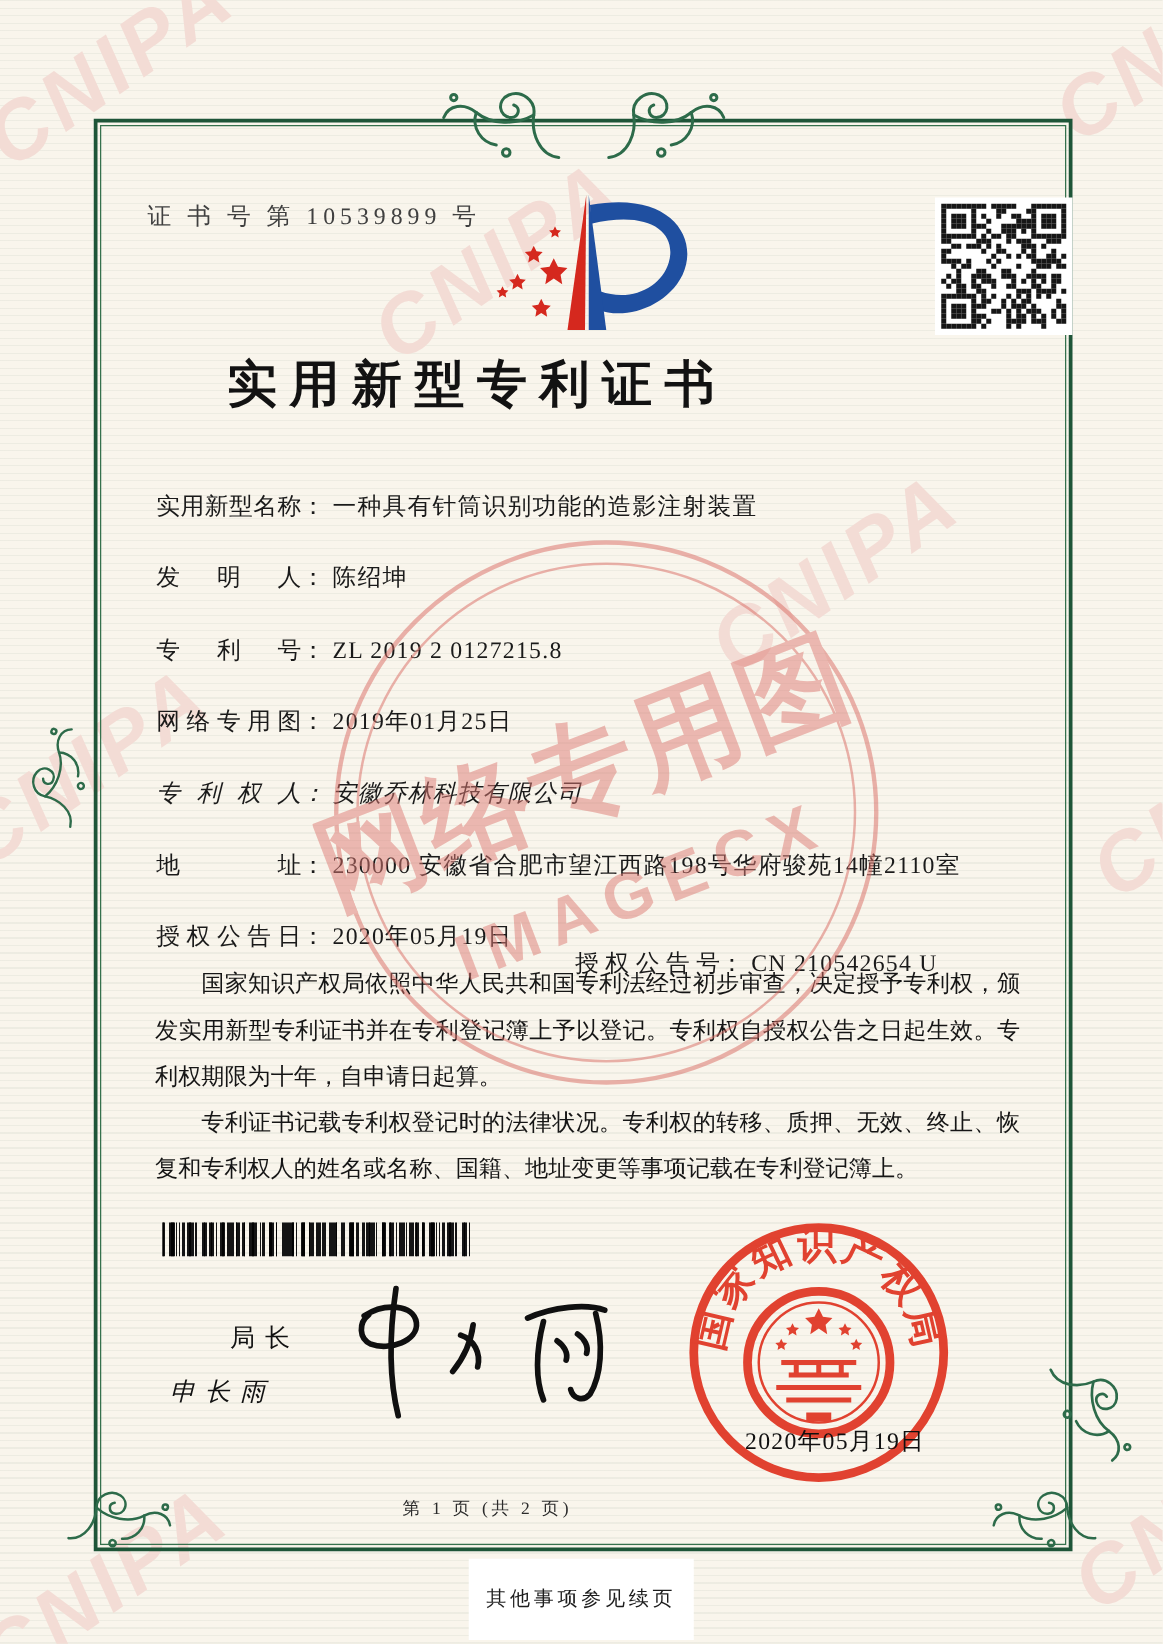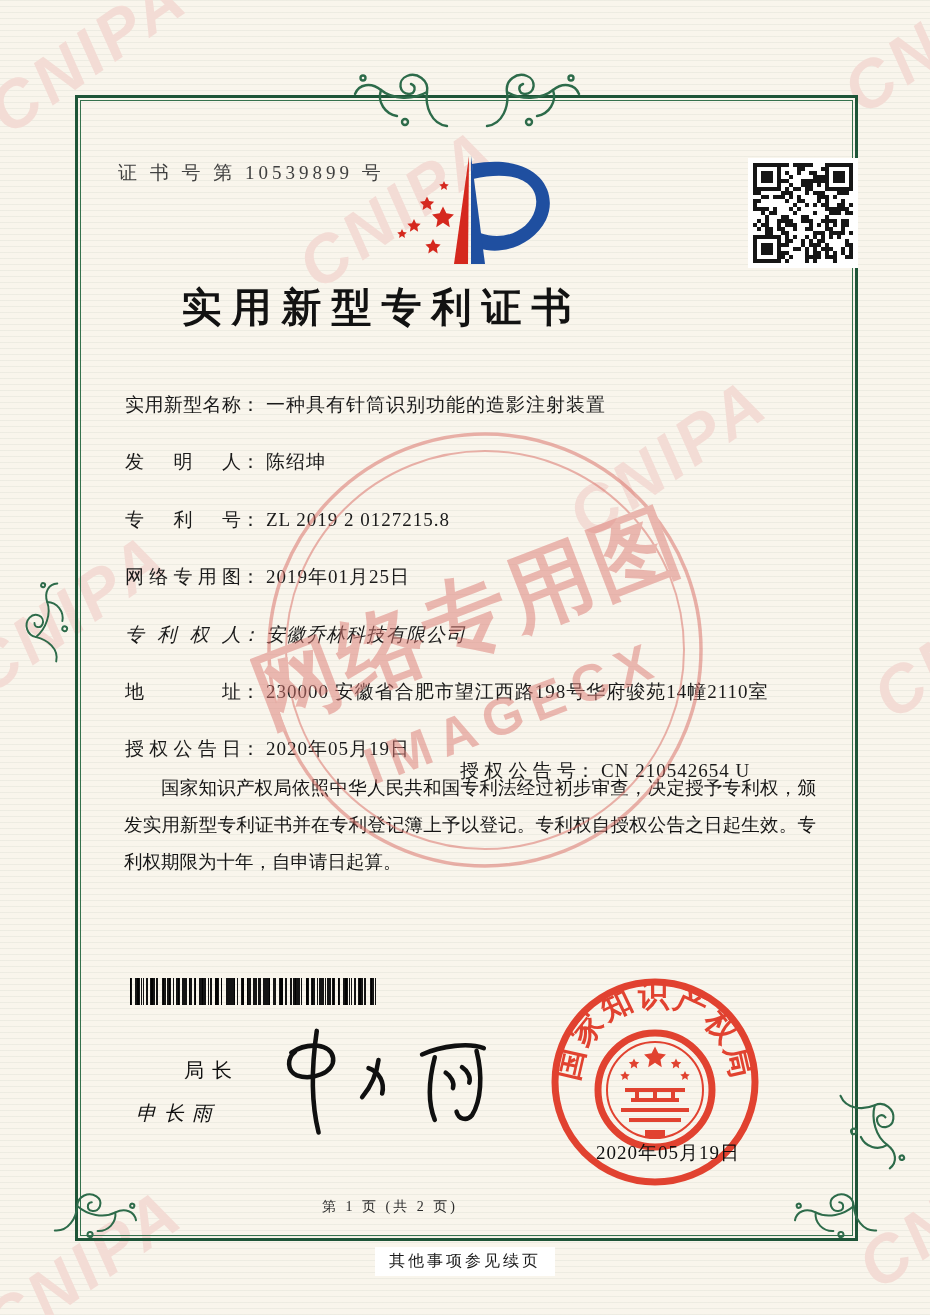--- a/index.html
+++ b/index.html
@@ -44,21 +44,21 @@
   
   .director-title{position:absolute;left:136px;top:1057px;font-size:20px;letter-spacing:8px;color:#111;margin-left:48px;}
   .director-name{position:absolute;left:136px;top:1100px;font-size:20px;letter-spacing:8px;color:#111;font-style:italic;}
   
   .seal-date{position:absolute;left:578px;top:1140px;width:180px;text-align:center;
     font-size:19px;letter-spacing:1px;color:#101010;}
   
   .page-info{position:absolute;left:0;top:1198px;width:780px;text-align:center;
     font-size:14px;letter-spacing:3px;color:#2b2b2b;}
   .note-wrap{position:absolute;left:0;top:1247px;width:930px;text-align:center;}
-  .note{display:inline-block;background:#ffffff;padding:4px 14px;font-size:16px;letter-spacing:3px;color:#1c1c1c;}
+  .note{display:inline-block;background:#ffffff;padding:22px 14px;font-size:16px;letter-spacing:3px;color:#1c1c1c;}
   
   .qr{position:absolute;left:748px;top:158px;width:100px;height:100px;background:#ffffff;padding:5px;}
   .qr-grid{width:100px;height:100px;display:grid;grid-template-columns:repeat(25,1fr);grid-template-rows:repeat(25,1fr);}
   .qr-grid div{background:transparent;}
   .qr-grid div.on{background:#161616;}
   
   .red-wm{position:absolute;left:250px;top:415px;pointer-events:none;}
 </style>
 </head>
 <body>
@@ -779,20 +779,21 @@
   <div class="frow" style="top:736px;">
     <span class="flabel">授权公告日</span><span class="fcolon">：</span><span class="fvalue">2020年05月19日</span>
     <span class="second">
       <span class="flabel">授权公告号</span><span class="fcolon">：</span><span class="fvalue">CN 210542654 U</span>
     </span>
   </div>
 </div>
 
 <div class="body-text">
   <p>国家知识产权局依照中华人民共和国专利法经过初步审查，决定授予专利权，颁发实用新型专利证书并在专利登记簿上予以登记。专利权自授权公告之日起生效。专利权期限为十年，自申请日起算。</p>
+  <p>专利证书记载专利权登记时的法律状况。专利权的转移、质押、无效、终止、恢复和专利权人的姓名或名称、国籍、地址变更等事项记载在专利登记簿上。</p>
 </div>
 
 <div class="barcode"></div>
 
 <div class="director-title">局长</div>
 <div class="director-name">申长雨</div>
 
 <svg class="abs" style="left:256px;top:1020px;" width="245" height="118" viewBox="0 0 260 130">
   <g fill="none" stroke="#101010" stroke-width="5" stroke-linecap="round" stroke-linejoin="round">
     <path d="M62,12 C57,46 55,88 64,124"></path>

